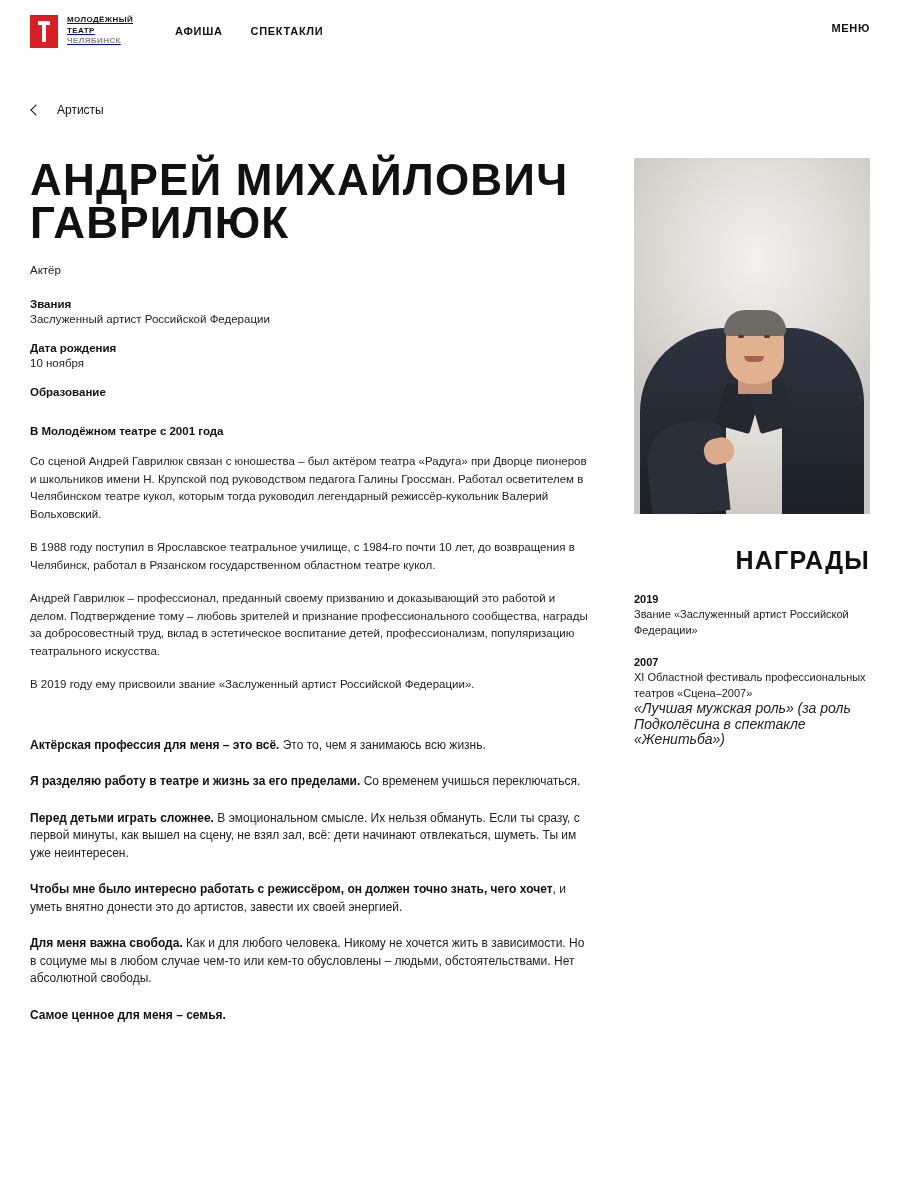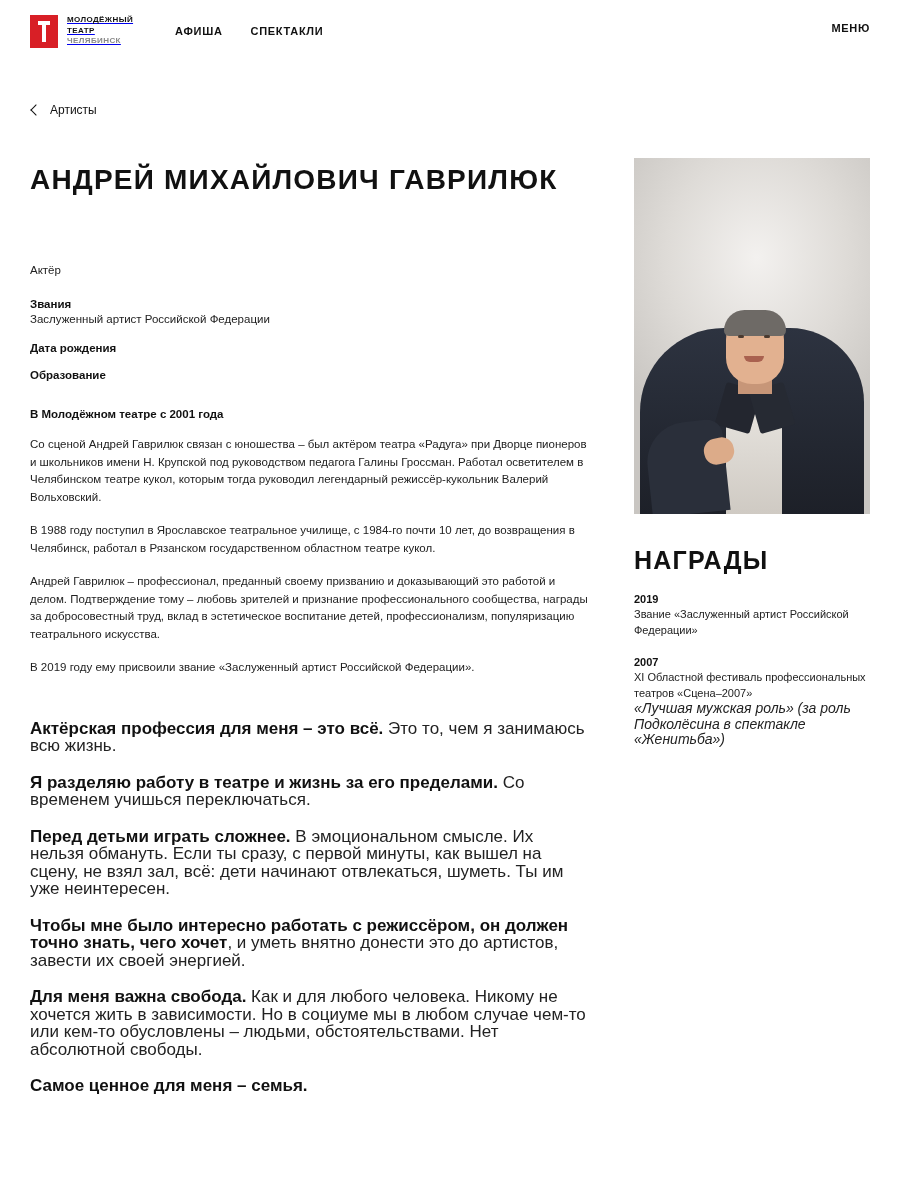--- a/index.html
+++ b/index.html
@@ -97,21 +97,21 @@
     font-family: "Liberation Sans", sans-serif;
   }
 
   
   .breadcrumb {
     position: absolute;
     top: 103px;
     left: 30px;
     display: flex;
     align-items: center;
-    gap: 12px;
+    gap: 19px;
   }
   .back-chevron {
     width: 8px; height: 12px;
     position: relative;
   }
   .back-chevron::before {
     content: "";
     position: absolute;
     left: 2px; top: 2px;
     width: 7px; height: 7px;
@@ -123,21 +123,21 @@
     font-size: 12px;
     color: #111;
   }
 
   
   .title {
     position: absolute;
     top: 158px;
     left: 30px;
     width: 580px;
-    font-size: 28px;
+    font-size: 44px;
     line-height: 43px;
     font-weight: bold;
     letter-spacing: 1.2px;
     text-transform: uppercase;
     color: #111;
   }
 
   
   .left-col {
     position: absolute;
@@ -172,21 +172,21 @@
 
   .section-head {
     font-size: 23px;
     font-weight: bold;
     color: #111;
     margin-top: 38px;
   }
 
   .quotes { margin-top: 43px; }
   .quote {
-    font-size: 17px;
+    font-size: 12px;
     line-height: 17.5px;
     color: #222;
     margin-bottom: 19px;
   }
   .quote b { font-weight: bold; color: #111; }
 
   
   .right-col {
     position: absolute;
     left: 634px;
@@ -308,20 +308,21 @@
     transform: rotate(-14deg);
   }
 
   .awards-title {
     font-size: 25px;
     font-weight: bold;
     letter-spacing: 1.2px;
     text-transform: uppercase;
     color: #111;
     margin-top: 32px;
+    text-align: right;
   }
   .award { margin-top: 18px; }
   .award-year {
     font-size: 11px;
     font-weight: bold;
     color: #111;
     margin-bottom: 2px;
   }
   .award-text {
     font-size: 11px;
@@ -366,20 +367,21 @@
   <div class="left-col">
 
     <div class="role">Актёр</div>
 
     <div class="fact">
       <div class="fact-label">Звания</div>
       <div class="fact-value">Заслуженный артист Российской Федерации</div>
     </div>
     <div class="fact">
       <div class="fact-label">Дата рождения</div>
+      <div class="fact-value">10 ноября</div>
     </div>
     <div class="fact">
       <div class="fact-label">Образование</div>
     </div>
 
     <div class="since">В Молодёжном театре с 2001 года</div>
 
     <p class="bio-p">Со сценой Андрей Гаврилюк связан с юношества – был актёром театра «Радуга» при Дворце пионеров и школьников имени Н. Крупской под руководством педагога Галины Гроссман. Работал осветителем в Челябинском театре кукол, которым тогда руководил легендарный режиссёр-кукольник Валерий Вольховский.</p>
     <p class="bio-p">В 1988 году поступил в Ярославское театральное училище, с 1984-го почти 10 лет, до возвращения в Челябинск, работал в Рязанском государственном областном театре кукол.</p>
     <p class="bio-p">Андрей Гаврилюк – профессионал, преданный своему призванию и доказывающий это работой и делом. Подтверждение тому – любовь зрителей и признание профессионального сообщества, награды за добросовестный труд, вклад в эстетическое воспитание детей, профессионализм, популяризацию театрального искусства.</p>

